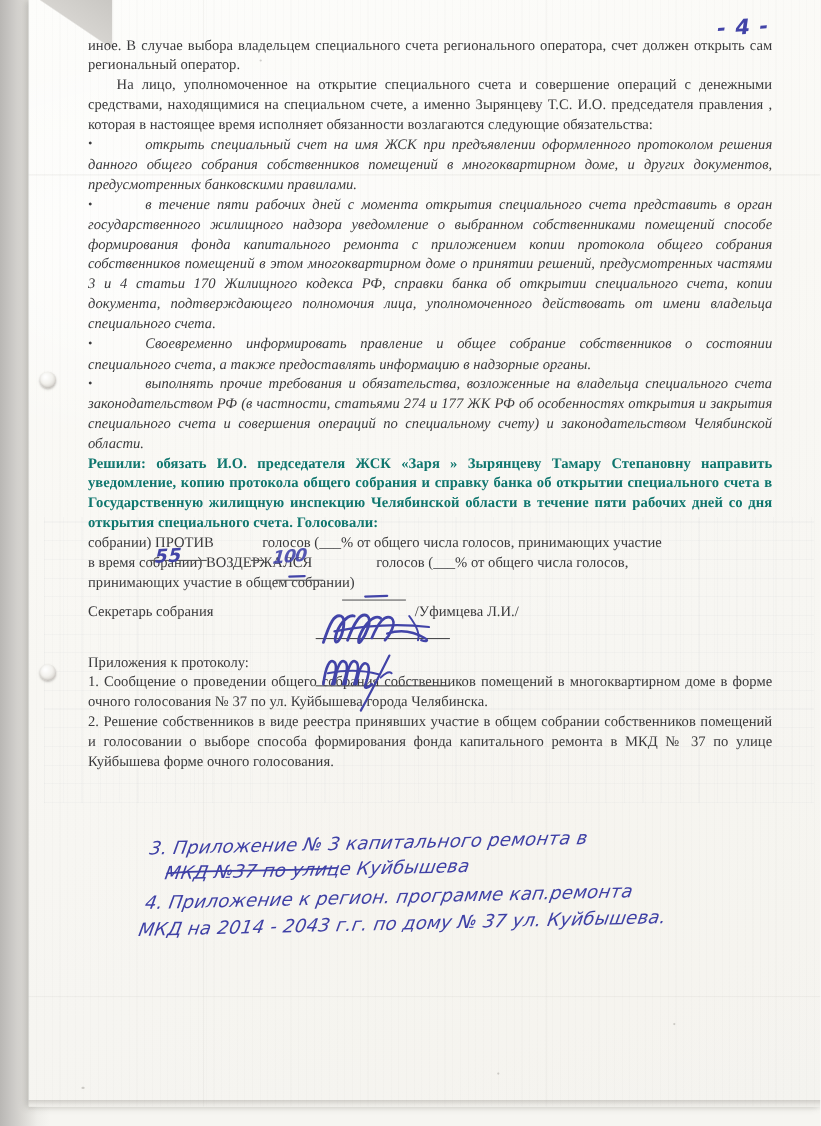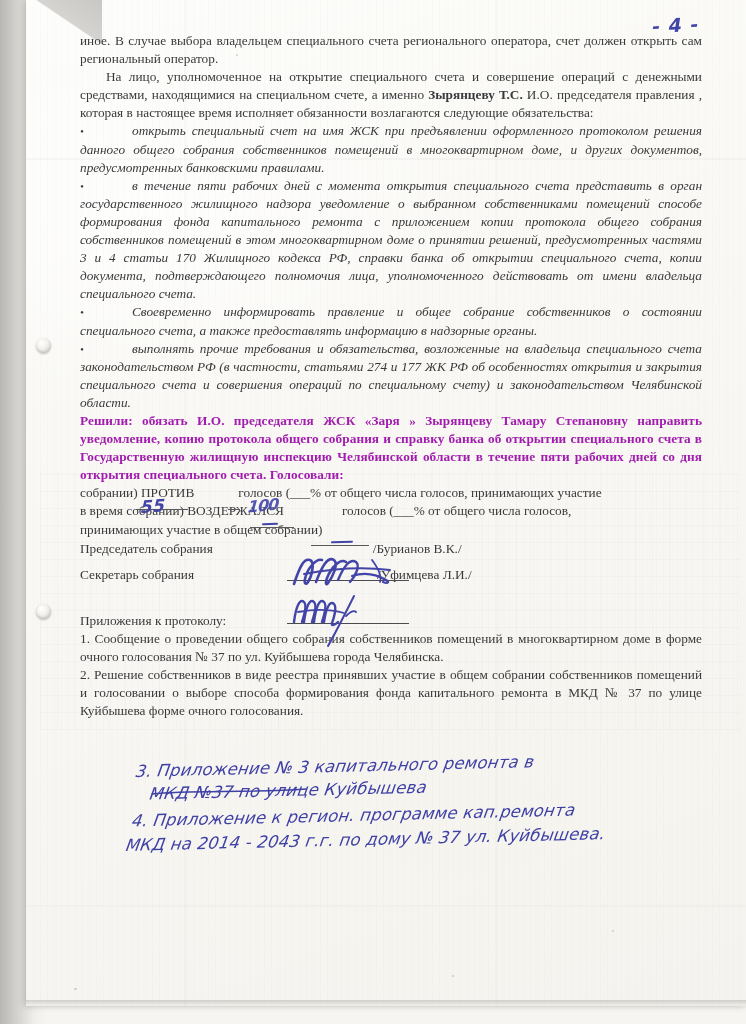--- a/index.html
+++ b/index.html
@@ -120,42 +120,42 @@
 
   .para {
     margin: 0;
     text-align: justify;
   }
   .para.indent {
     text-indent: 26px;
   }
   .para.bold {
     font-weight: bold;
-    color: #a21caf;
+    color: #0f766e;
     letter-spacing: 0.05px;
   }
 
   .bullet-row {
     display: block;
     margin: 0;
     text-align: justify;
     font-style: italic;
   }
   .bullet-row .bullet-mark {
     display: inline-block;
     width: 52px;
     text-indent: 0;
     font-size: 11px;
     vertical-align: top;
   }
   .bullet-body {
     display: inline;
   }
 
-  .inline-bold { font-weight: bold; }
+  .inline-bold { font-weight: normal; }
 
   
   .hand {
     position: absolute;
     color: #3c3fa4;
     font-family: "DejaVu Sans", sans-serif;
     font-style: italic;
     white-space: nowrap;
     pointer-events: none;
   }
@@ -294,21 +294,20 @@
 
     <p class="para bold">Решили:  обязать И.О. председателя ЖСК «Заря » Зырянцеву Тамару Степановну направить уведомление,  копию протокола общего собрания и справку банка об открытии специального счета в Государственную жилищную инспекцию Челябинской области в течение пяти рабочих дней со дня открытия специального счета. Голосовали:</p>
 
 
     <p class="para"><span>собрании) ПРОТИВ</span><span style="display:inline-block;width:44px;"></span><span>голосов (___% от общего числа голосов, принимающих участие</span></p>
 
     <p class="para"><span>в время собрании) ВОЗДЕРЖАЛСЯ</span><span style="display:inline-block;width:58px;"></span><span>голосов (___% от общего числа голосов,</span></p>
 
     <p class="para">принимающих участие в общем собрании)</p>
 
-    <p class="para" style="margin-top:1px;"><span>Председатель собрания</span><span style="display:inline-block;width:160px;"></span><span>/Бурианов В.К./</span></p>
 
     <p class="para" style="margin-top:8px;"><span>Секретарь собрания</span><span style="display:inline-block;width:183px;"></span><span>/Уфимцева Л.И./</span></p>
 
     <p class="para" style="margin-top:28px;">Приложения к протоколу:</p>
 
     <p class="para">1. Сообщение    о проведении общего собрания собственников помещений в многоквартирном доме в форме очного  голосования  № 37 по ул. Куйбышева  города Челябинска.</p>
 
     <p class="para">2. Решение собственников  в виде   реестра принявших участие в общем собрании собственников помещений  и голосовании о выборе способа   формирования фонда капитального ремонта  в МКД № 37 по улице Куйбышева  форме очного голосования.</p>
   </div>
 

